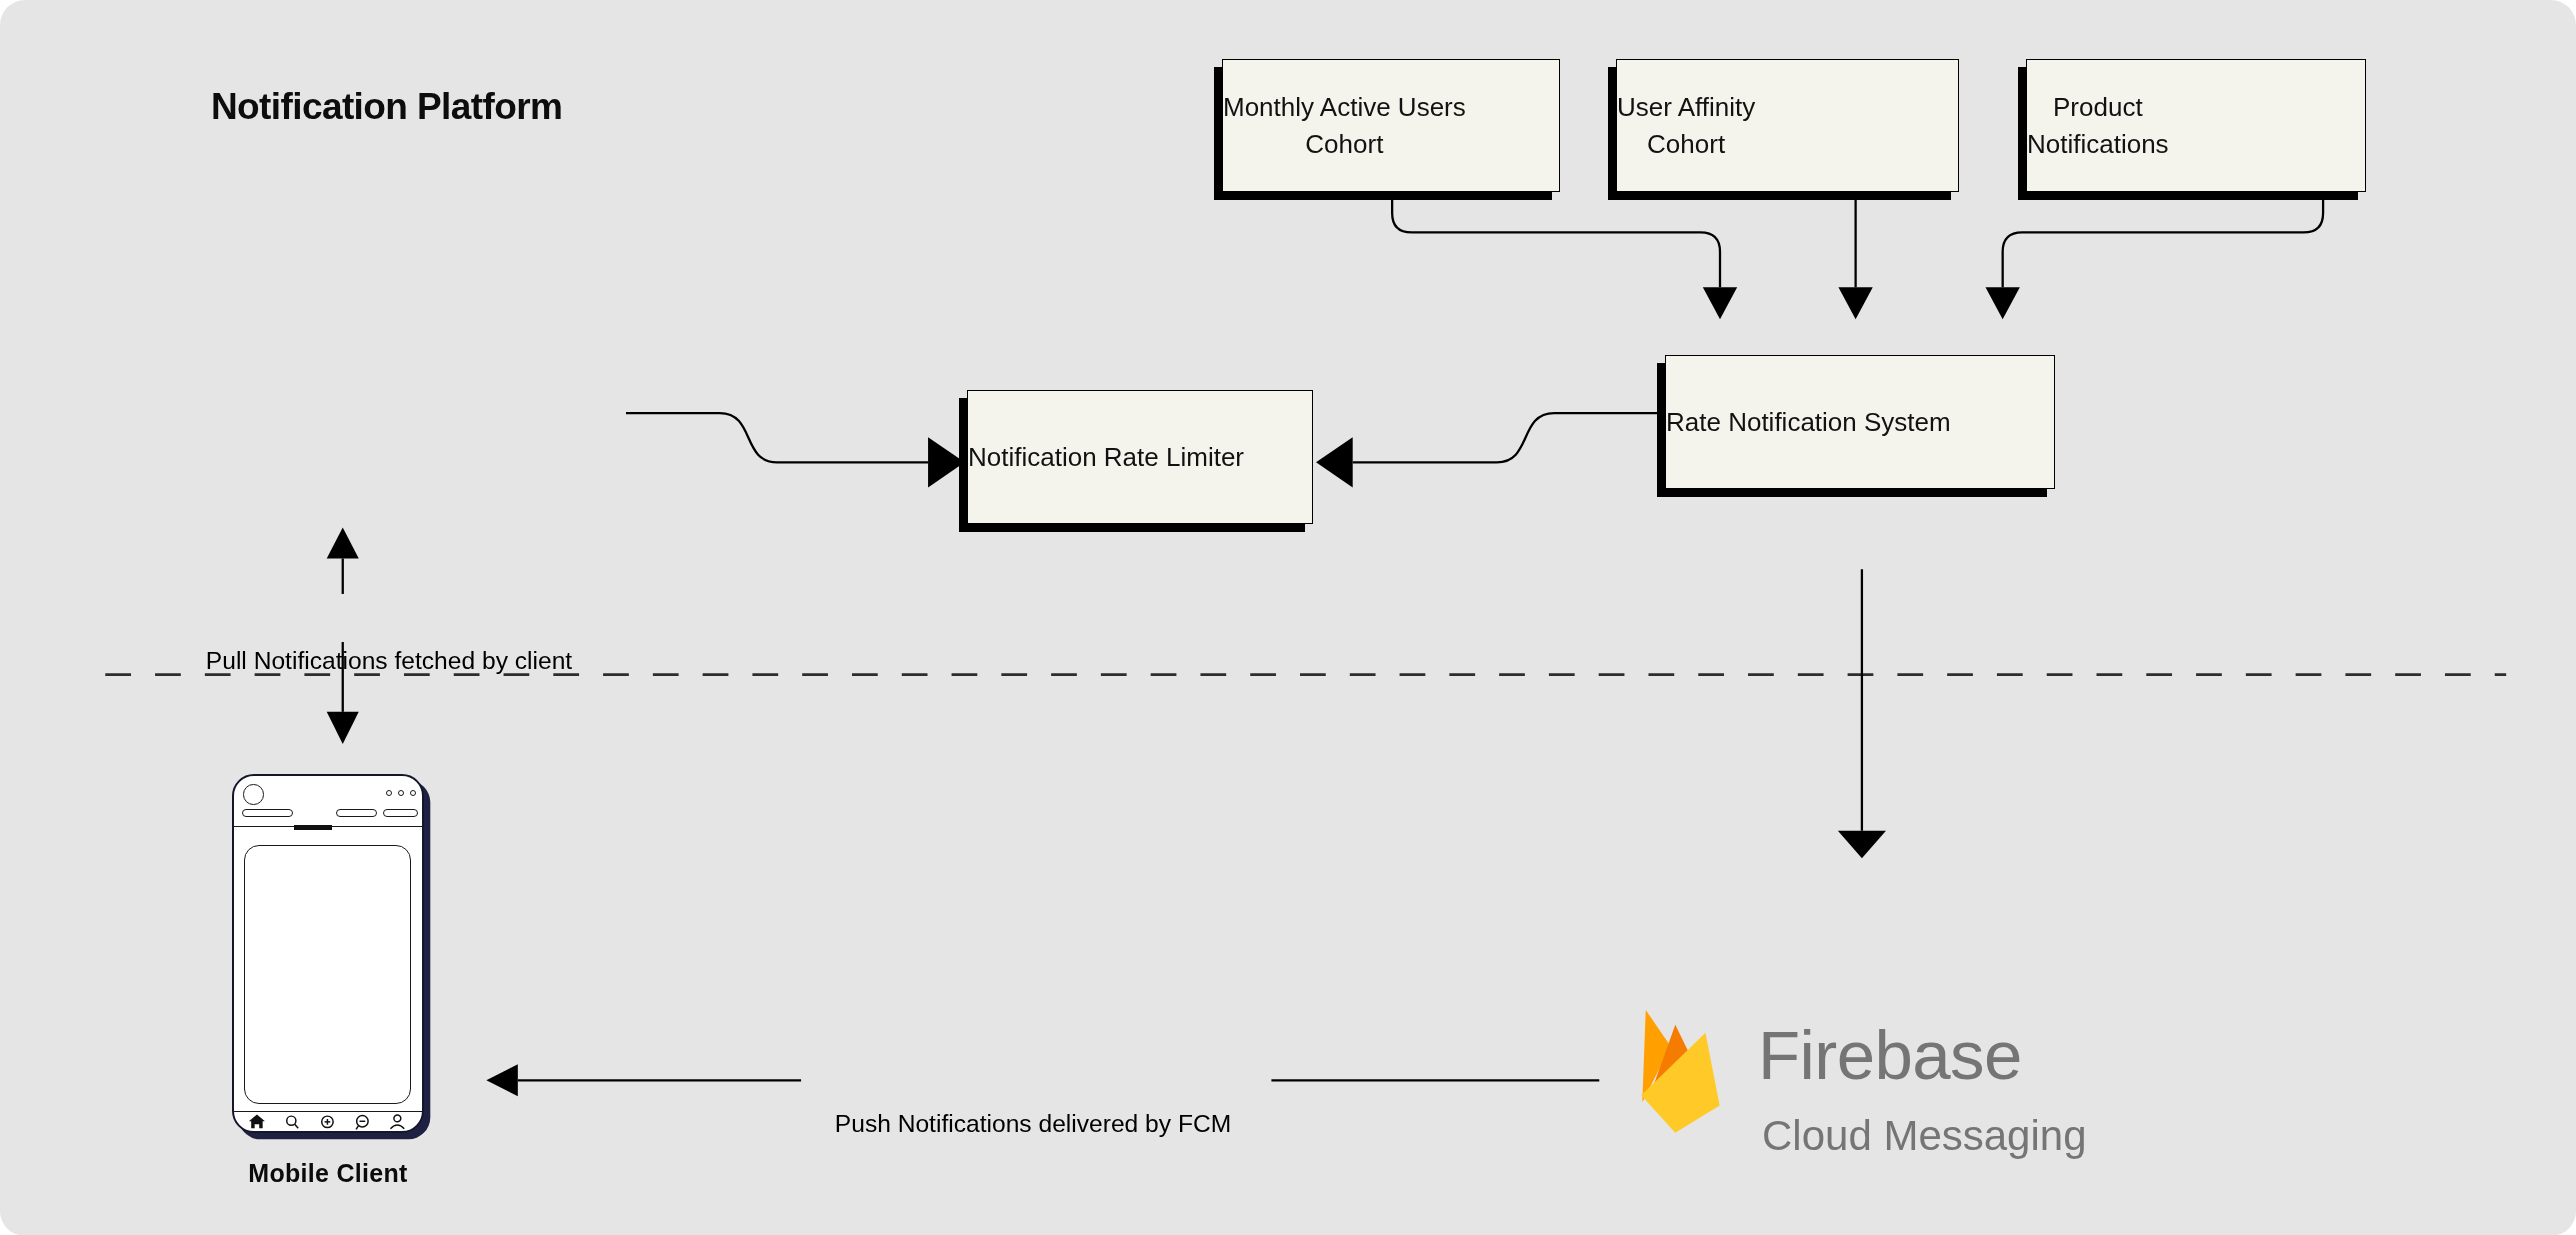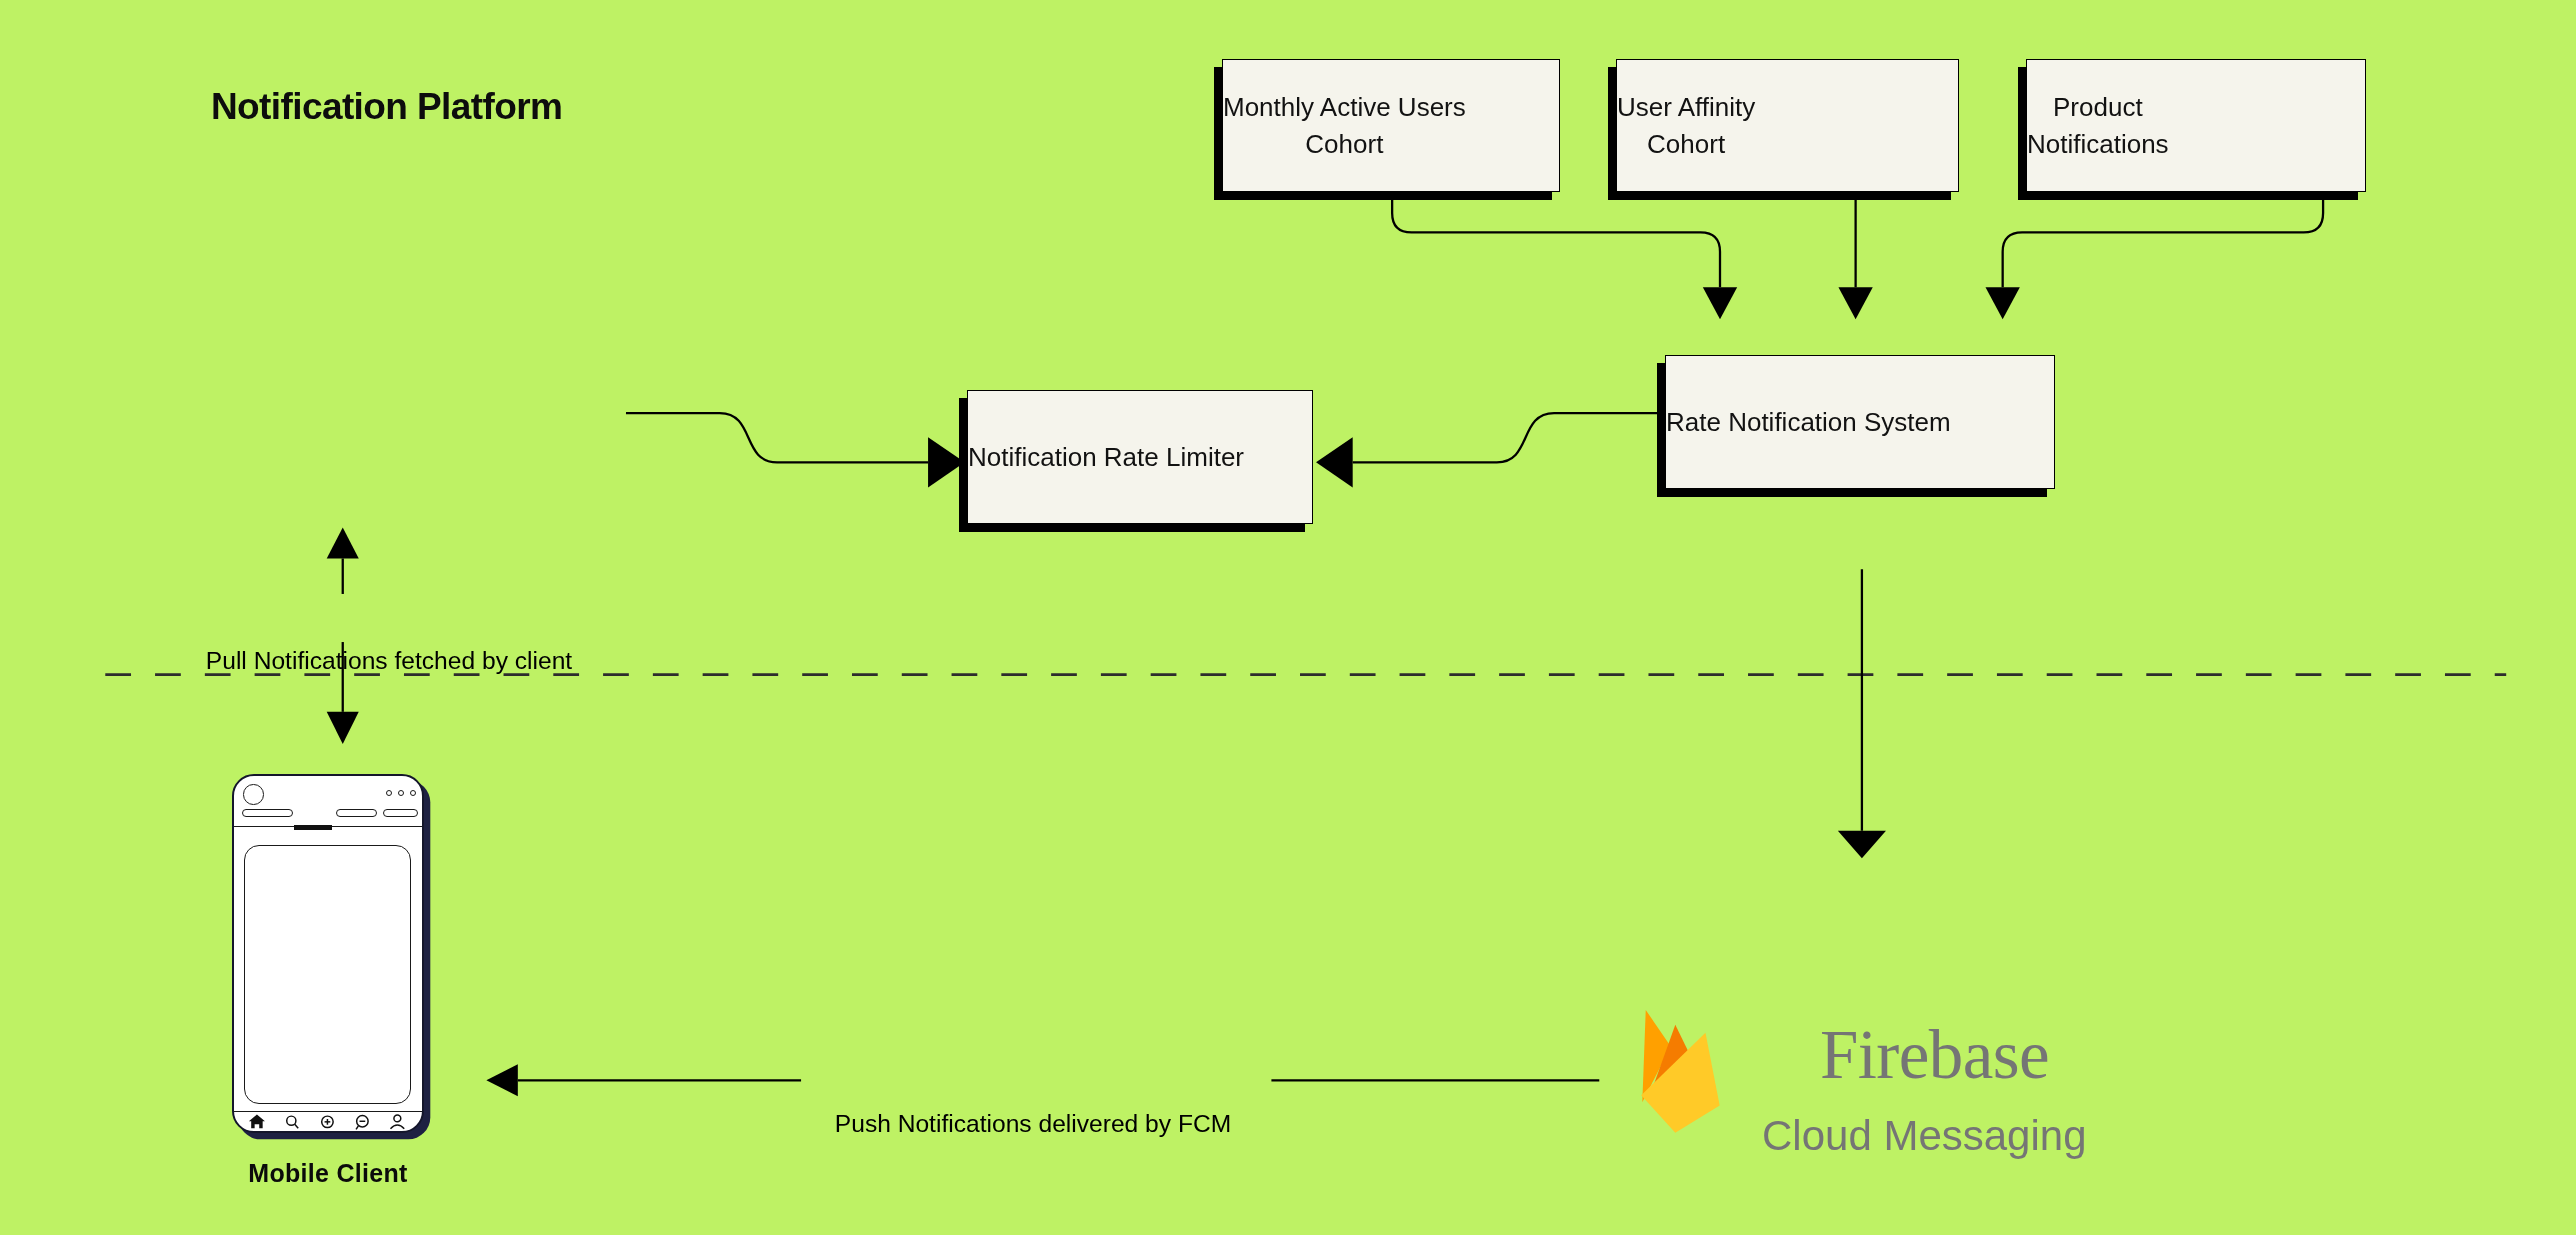--- a/index.html
+++ b/index.html
@@ -1,17 +1,17 @@
 <!DOCTYPE html>
 <html style="font-size:9.2px"><head>
 <meta charset="utf-8">
 <style>
   html,body{margin:0;padding:0;background:#ffffff;}
   body{font-family:"Liberation Sans", sans-serif;}
-  #canvas{position:relative;width:2576px;height:1236px;background:#bef264;overflow:hidden;}
+  #canvas{position:relative;width:2576px;height:1236px;background:#e5e5e5;overflow:hidden;border-radius:25px;}
 
   .title{
     position:absolute;left:211px;top:86px;
     font-size:37px;font-weight:bold;color:#0d0d0d;letter-spacing:-0.6px;
   }
 
   .node{
     position:absolute;
     background:#f5f4ec;
     border:1.7px solid #000000;
@@ -62,21 +62,21 @@
   .ph-navline{position:absolute;left:0;right:0;top:335px;border-top:1.4px solid #1a1a1a;}
   .ph-nav{position:absolute;left:0;top:336px;width:188px;height:22px;}
 
   .mobile-label{
     position:absolute;left:328px;top:1159px;transform:translateX(-50%);
     font-size:25px;font-weight:bold;color:#0b0b0b;letter-spacing:0.3px;white-space:nowrap;
   }
 
   
   .fb-flame{position:absolute;left:1641px;top:1010px;width:80px;height:124px;}
-  .fb-brand{position:absolute;left:1820px;top:1016px;font-size:69px;color:#757575;letter-spacing:-0.6px;white-space:nowrap;font-family:Liberation Serif, serif;}
+  .fb-brand{position:absolute;left:1758px;top:1016px;font-size:69px;color:#757575;letter-spacing:-0.6px;white-space:nowrap;}
   .fb-product{position:absolute;left:1762px;top:1112px;font-size:42px;color:#757575;letter-spacing:0;white-space:nowrap;}
 </style>
 </head>
 <body>
 
 <div id="canvas">
 
   <svg class="overlay" width="2576" height="1236" viewBox="0 0 4502 2160">
 
     <path class="edge-dashed" d="M 184 1179 H 4380"></path>

